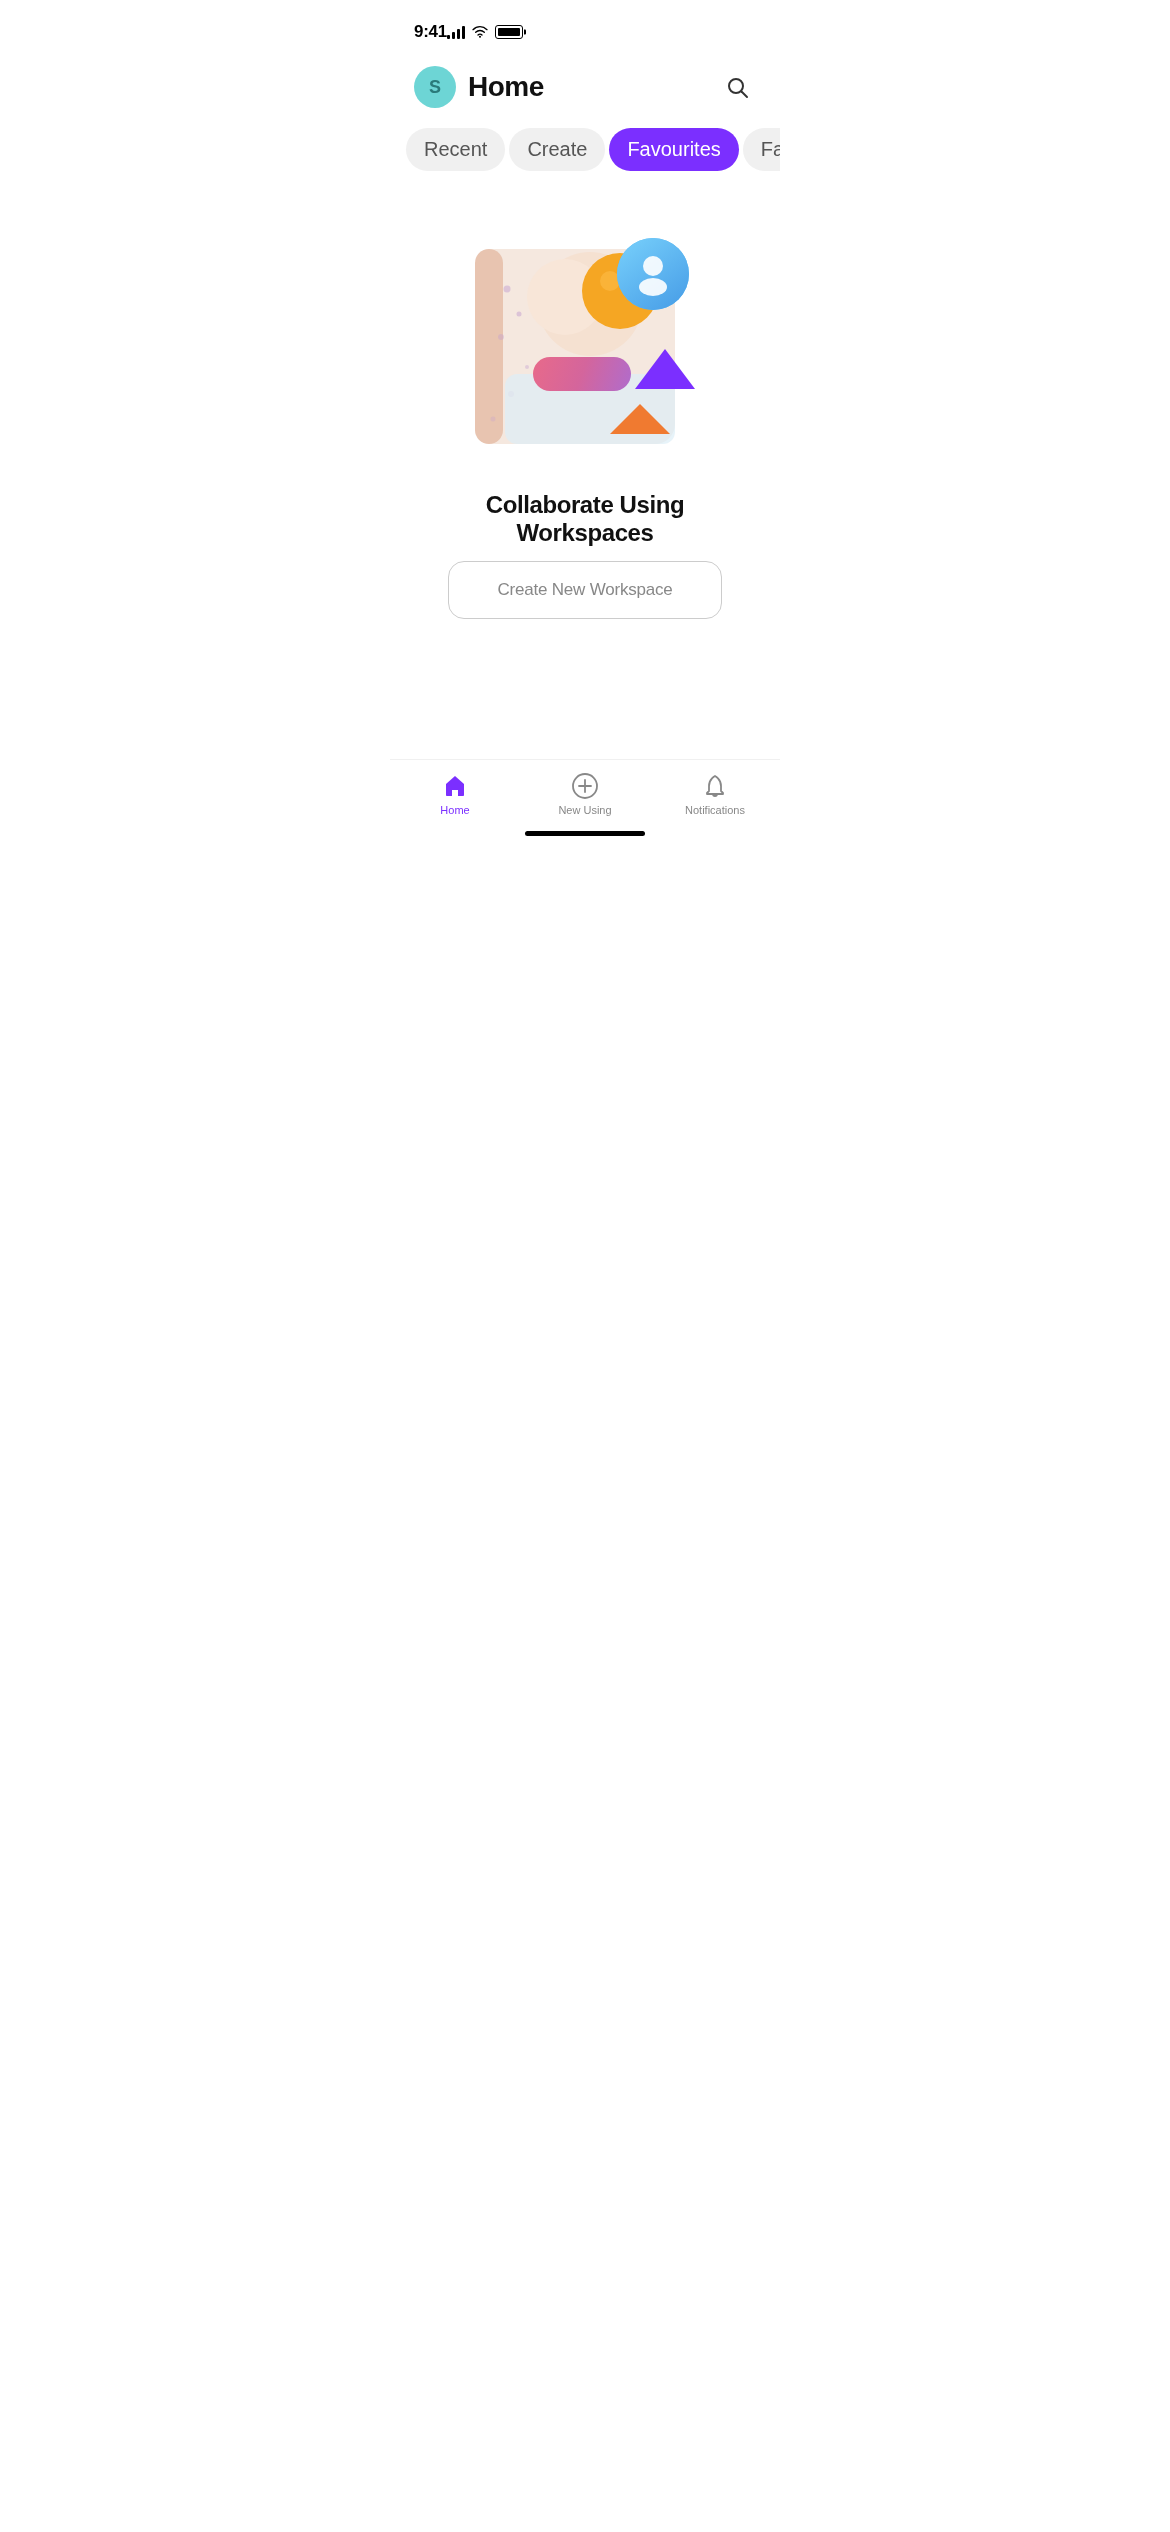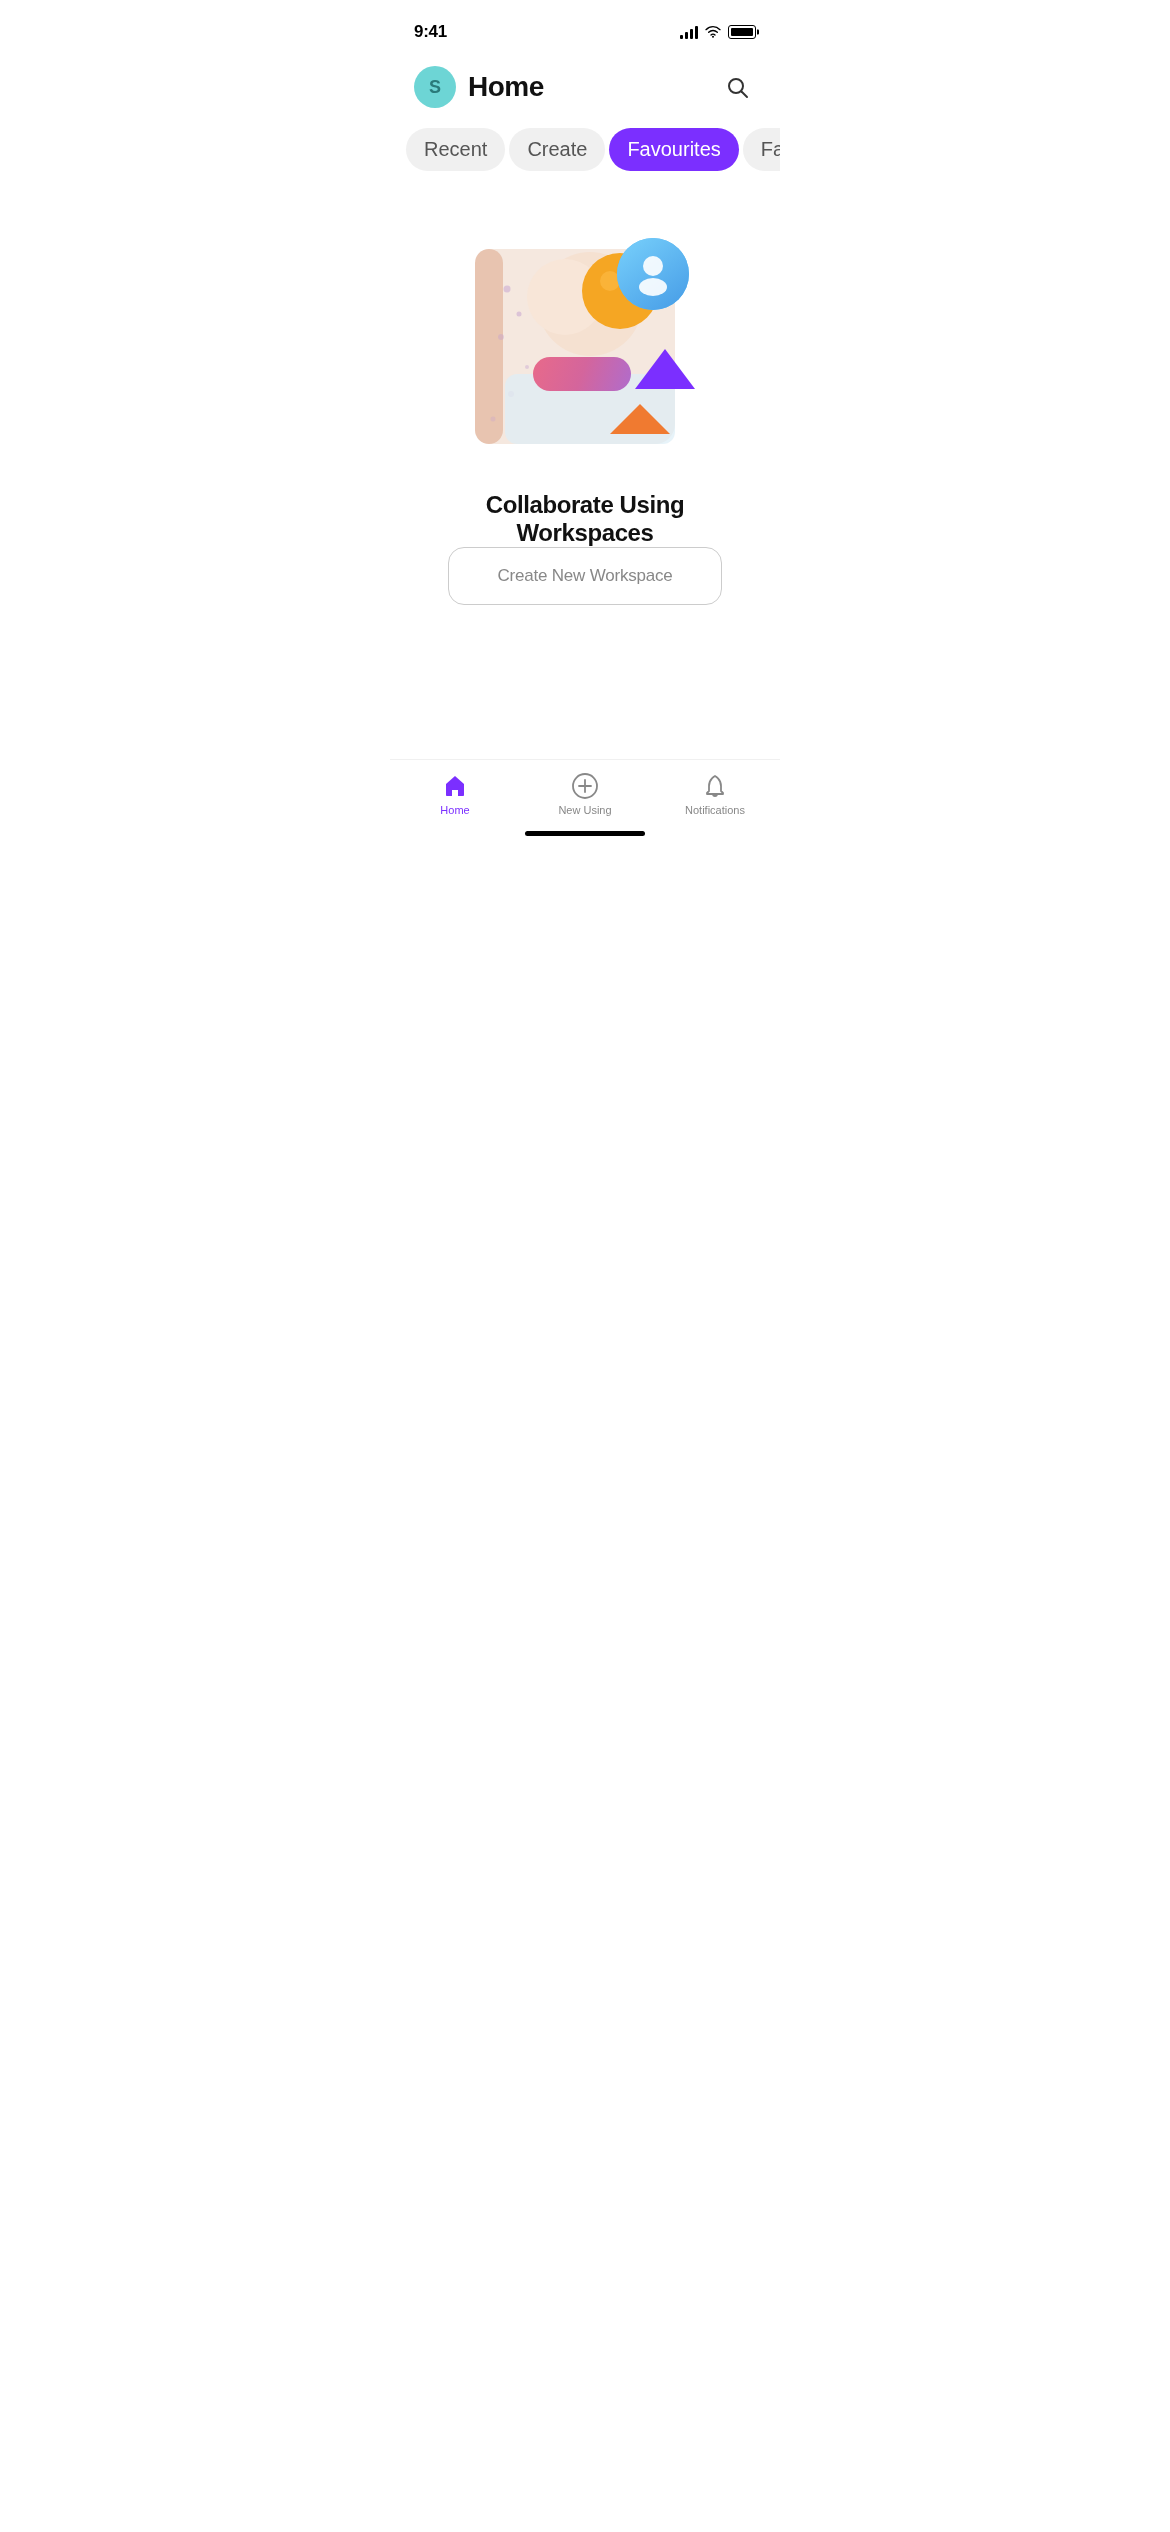--- a/index.html
+++ b/index.html
@@ -16,21 +16,20 @@
       background: #ffffff;
       font-family: -apple-system, BlinkMacSystemFont, 'SF Pro Display', 'Helvetica Neue', sans-serif;
       overflow: hidden;
       position: relative;
       margin: 0 auto;
     }
 
     
     .status-bar {
       display: flex;
-      justify-content: space-between;
       align-items: center;
       padding: 14px 24px 0 24px;
       height: 50px;
     }
 
     .status-time {
       font-size: 17px;
       font-weight: 600;
       color: #000;
       letter-spacing: -0.3px;
@@ -184,20 +183,21 @@
       width: 100%;
       height: 100%;
     }
 
     
     .content-title {
       font-size: 24px;
       font-weight: 800;
       color: #111;
       text-align: center;
+      margin-bottom: 14px;
       letter-spacing: -0.4px;
     }
 
     .content-subtitle {
       font-size: 16px;
       color: #666;
       text-align: center;
       line-height: 1.6;
       margin-bottom: 36px;
       max-width: 320px;

